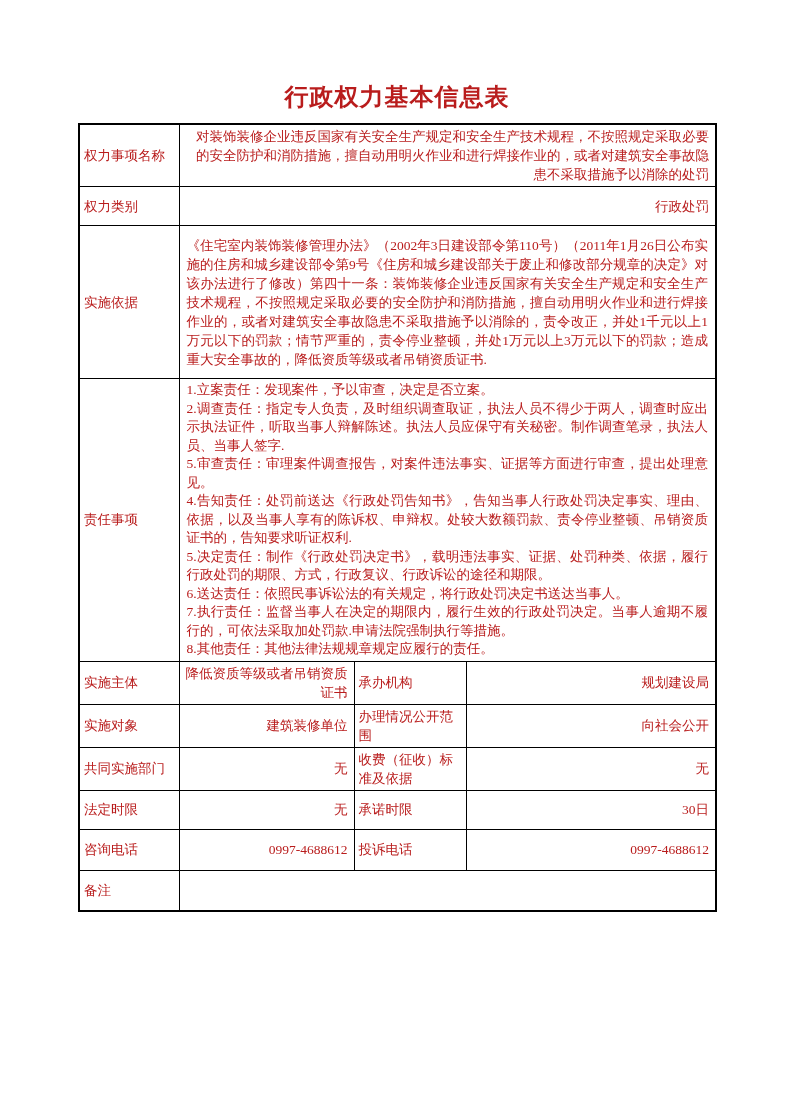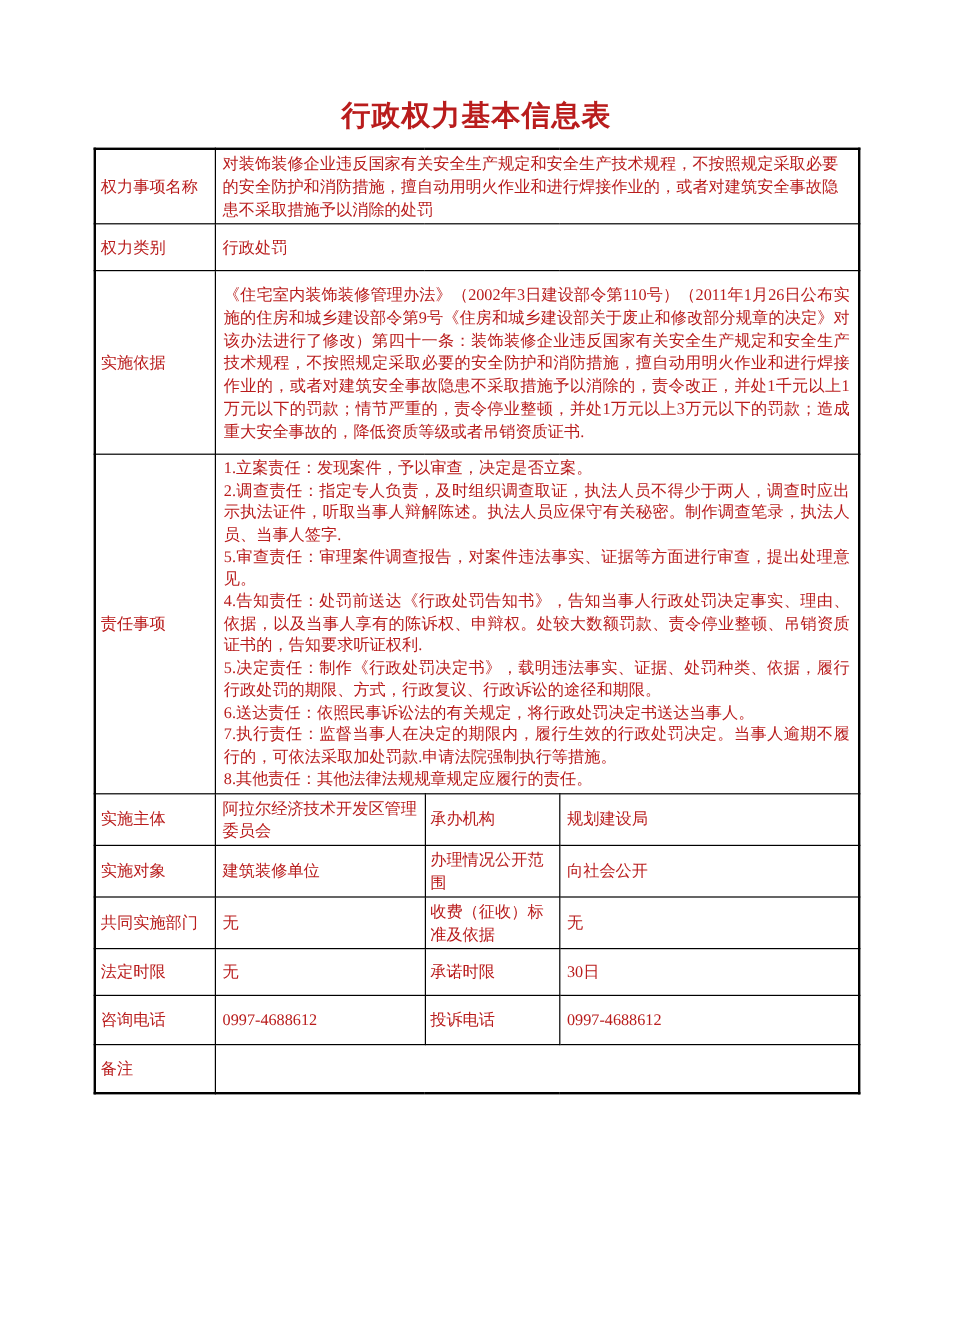--- a/index.html
+++ b/index.html
@@ -37,21 +37,21 @@
     font-size: 13.5px;
     vertical-align: middle;
     overflow: hidden;
     word-break: break-all;
   }
   .label-cell {
     padding: 2px 4px;
     line-height: 19px;
   }
   .value-center {
-    text-align: left;
+    text-align: right;
     padding: 2px 6px;
     line-height: 19px;
   }
   .value-left {
     text-align: justify;
     padding: 6px 7px;
     line-height: 19px;
   }
   .duties-cell {
     text-align: left;
@@ -103,21 +103,21 @@
         <div class="duty-line">4.告知责任：处罚前送达《行政处罚告知书》，告知当事人行政处罚决定事实、理由、依据，以及当事人享有的陈诉权、申辩权。处较大数额罚款、责令停业整顿、吊销资质证书的，告知要求听证权利.</div>
         <div class="duty-line">5.决定责任：制作《行政处罚决定书》，载明违法事实、证据、处罚种类、依据，履行行政处罚的期限、方式，行政复议、行政诉讼的途径和期限。</div>
         <div class="duty-line">6.送达责任：依照民事诉讼法的有关规定，将行政处罚决定书送达当事人。</div>
         <div class="duty-line">7.执行责任：监督当事人在决定的期限内，履行生效的行政处罚决定。当事人逾期不履行的，可依法采取加处罚款.申请法院强制执行等措施。</div>
         <div class="duty-line">8.其他责任：其他法律法规规章规定应履行的责任。</div>
       </td>
     </tr>
 
     <tr style="height:40px">
       <td class="label-cell">实施主体</td>
-      <td class="value-center">阿拉尔经济技术开发区管理委员会</td>
+      <td class="value-center">降低资质等级或者吊销资质证书</td>
       <td class="label-cell">承办机构</td>
       <td class="value-center">规划建设局</td>
     </tr>
 
     <tr style="height:42px">
       <td class="label-cell">实施对象</td>
       <td class="value-center">建筑装修单位</td>
       <td class="label-cell">办理情况公开范围</td>
       <td class="value-center">向社会公开</td>
     </tr>

